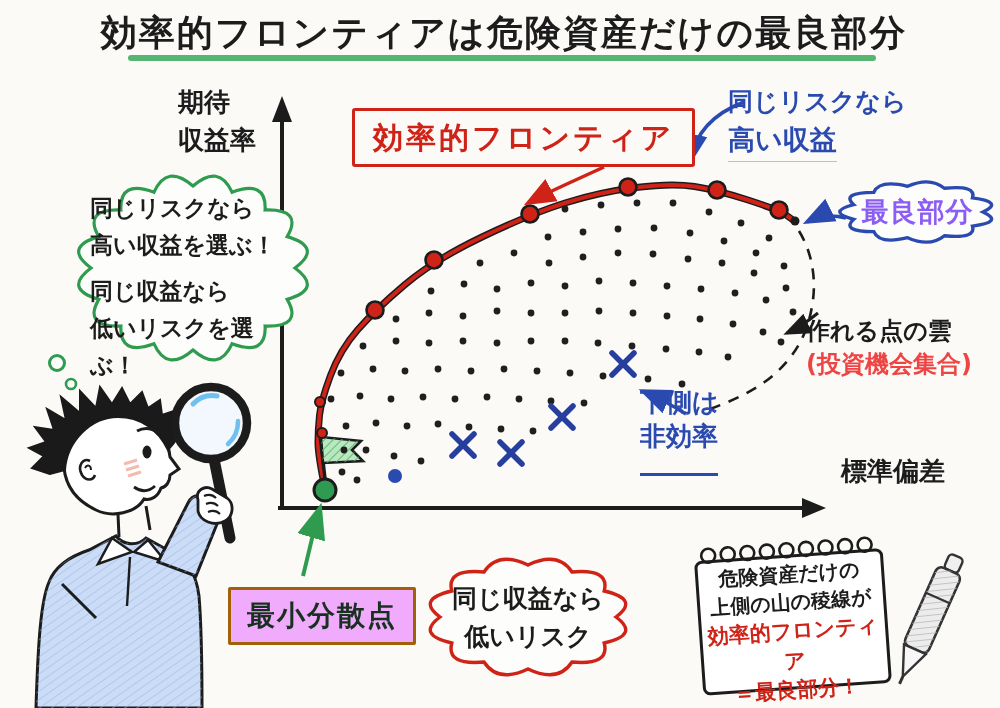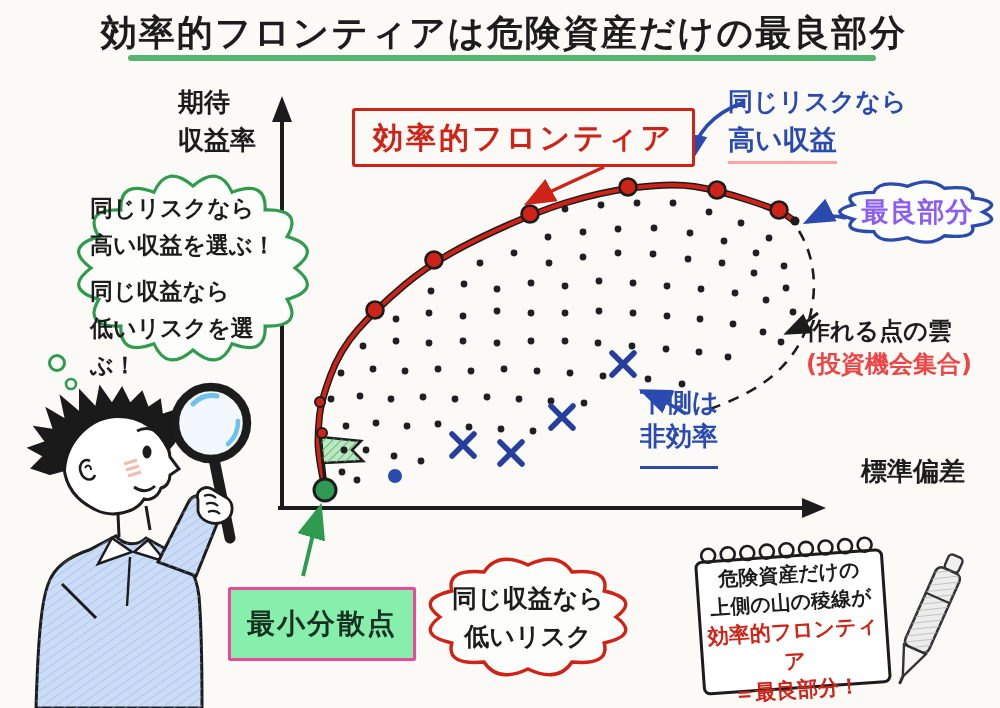--- a/index.html
+++ b/index.html
@@ -4,32 +4,32 @@
 <style>
   html,body{margin:0;padding:0;background:#e8e8e8;}
   .stage{position:relative;width:1000px;height:708px;background:#fbfaf7;overflow:hidden;
          font-family:"DejaVu Sans",sans-serif;color:#1c1c1c;}
   .stage svg{position:absolute;left:0;top:0;z-index:1;}
   .txt{position:absolute;z-index:2;line-height:1.3;}
   .title{left:4px;top:10px;width:1000px;text-align:center;font-size:36px;font-weight:bold;letter-spacing:2px;}
   .title-underline{position:absolute;z-index:2;left:128px;top:55px;width:748px;height:6px;
          background:#3aa85a;border-radius:3px;opacity:.85;}
   .ylab{left:178px;top:84px;width:96px;text-align:left;font-size:26px;font-weight:bold;line-height:1.45;}
-  .xlab{left:838px;top:452px;width:150px;text-align:center;font-size:26px;font-weight:bold;line-height:1.5;}
+  .xlab{left:818px;top:452px;width:150px;text-align:center;font-size:26px;font-weight:bold;line-height:1.5;}
   .frontier-box{left:352px;top:108px;border:3.5px solid #cf2318;border-radius:3px;padding:7px 18px;
          color:#cf2318;font-size:30px;font-weight:bold;letter-spacing:3px;background:#fbfaf7;}
   .same-risk{left:728px;top:84px;width:220px;font-size:25px;font-weight:bold;color:#2a4ab0;line-height:1.45;}
-  .same-risk .u{display:inline-block;border-bottom:3px solid #fca5a5;padding-bottom:2px;font-size:27px;}
+  .same-risk .u{display:inline-block;border-bottom:1px solid #fca5a5;padding-bottom:2px;font-size:27px;}
   .best-part{left:845px;top:194px;width:145px;text-align:center;font-size:27px;font-weight:bold;color:#8b5cf6;letter-spacing:1px;}
   .cloud-note{left:806px;top:282px;width:200px;font-size:24px;font-weight:bold;line-height:1.38;}
   .cloud-note .green{color:#ef4444;}
   .ineff{left:640px;top:386px;width:130px;text-align:left;font-size:26px;font-weight:bold;color:#2a4ab0;line-height:1.3;}
-  .ineff .u{display:inline-block;border-bottom:3px solid #2a4ab0;padding-bottom:12px;}
-  .minvar-box{left:228px;top:587px;border:3px solid #ec4899;border-radius:2px;padding:16px 16px;
-         font-size:28px;font-weight:bold;letter-spacing:2px;color:#17301f;background:#86efac;}
+  .ineff .u{display:inline-block;border-bottom:3px solid #2a4ab0;padding-bottom:19px;}
+  .minvar-box{left:228px;top:587px;border:3px solid #a16207;border-radius:2px;padding:8px 16px;
+         font-size:28px;font-weight:bold;letter-spacing:2px;color:#17301f;background:#f0abfc;}
   .thought-text{left:90px;top:190px;width:210px;font-size:23px;font-weight:bold;line-height:1.62;}
   .thought-text .gap{display:block;height:8px;}
   .redcloud-text{left:433px;top:580px;width:190px;text-align:center;font-size:25px;font-weight:bold;line-height:1.5;}
   .notepad-text{left:700px;top:560px;width:186px;text-align:center;font-size:20px;font-weight:bold;
          line-height:1.42;transform:rotate(-4deg);transform-origin:center;}
   .notepad-text .red{color:#cf2318;font-size:21px;}
 </style>
 </head>
 <body>
 

